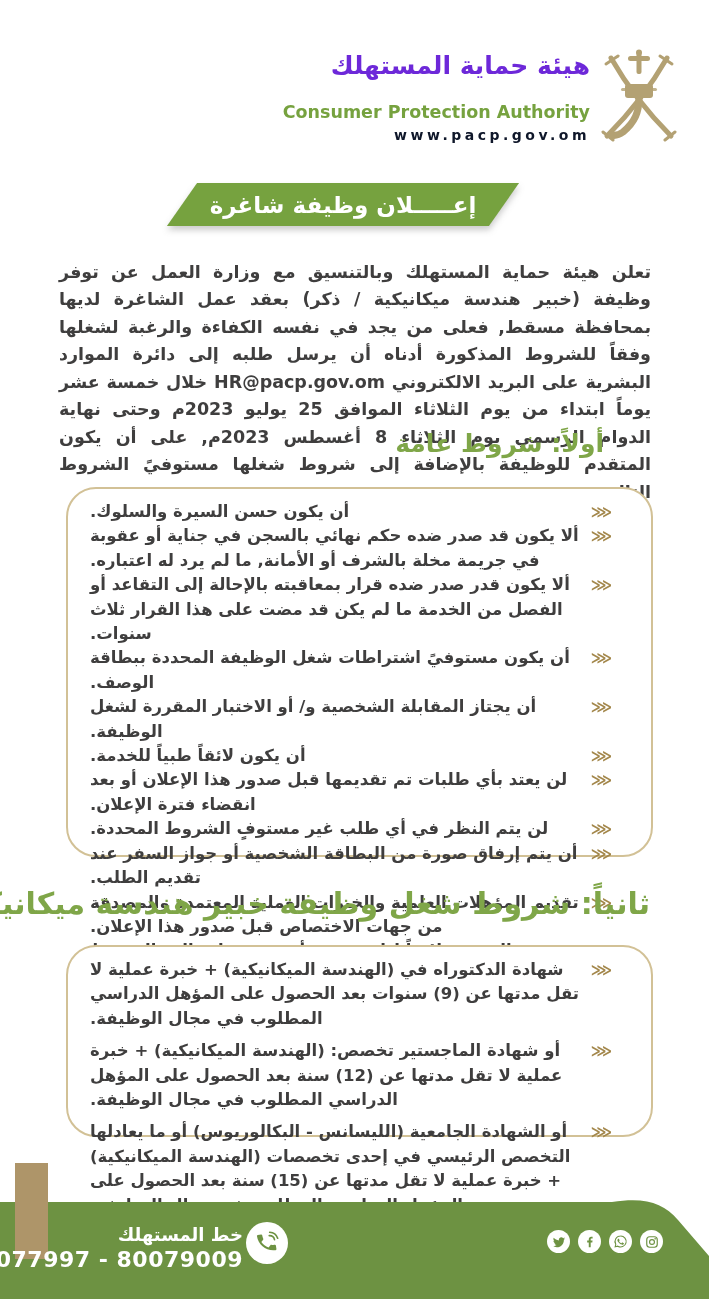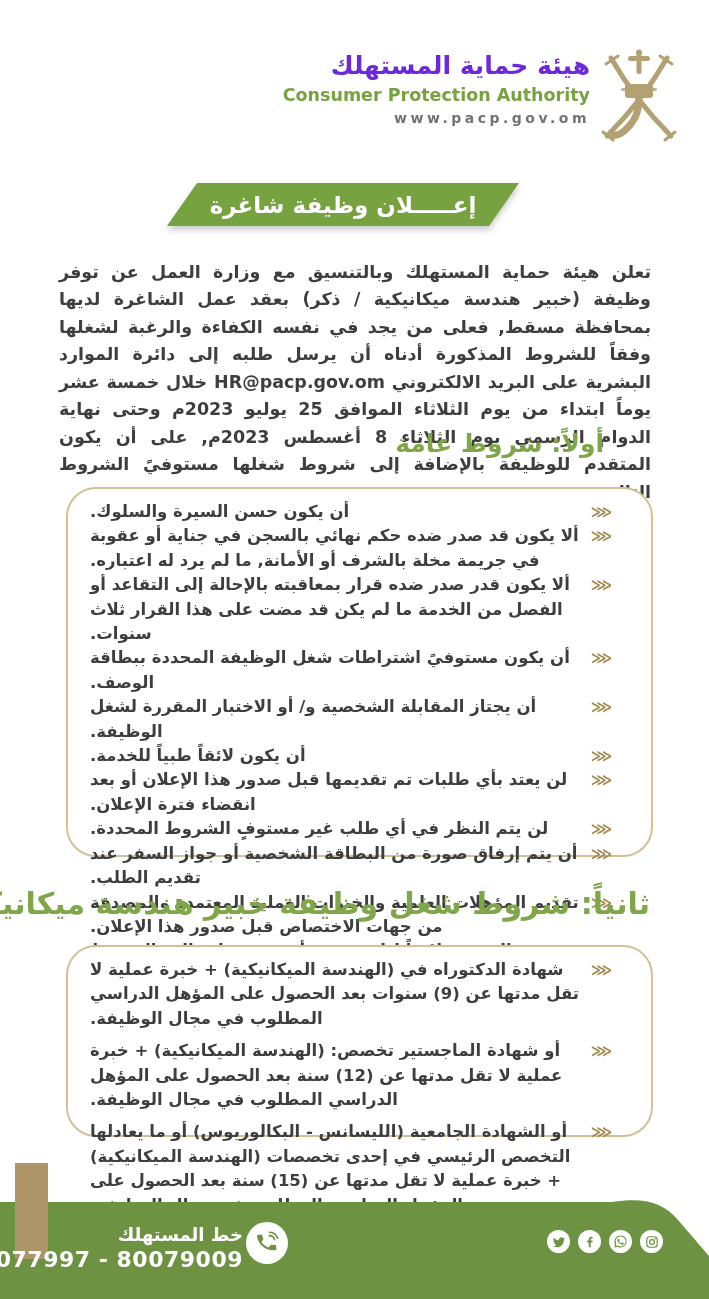--- a/index.html
+++ b/index.html
@@ -3,22 +3,22 @@
 <meta charset="utf-8">
 <style>
   html,body{margin:0;padding:0;}
   body{
     width:709px;height:1299px;position:relative;background:#ffffff;overflow:hidden;
     font-family:"DejaVu Sans", sans-serif;
   }
   
   .logo-text{position:absolute;top:52px;right:119px;text-align:right;direction:rtl;}
   .logo-ar{font-size:25px;font-weight:bold;color:#6d28d9;line-height:1.1;}
-  .logo-en{font-size:17.5px;font-weight:bold;color:#76a23f;margin-top:5px;direction:ltr;text-align:right;}
-  .logo-url{font-size:14px;color:#737373;letter-spacing:3.5px;margin-top:5px;direction:ltr;text-align:right;font-weight:bold;}
+  .logo-en{font-size:17.5px;font-weight:bold;color:#76a23f;margin-top:22px;direction:ltr;text-align:right;}
+  .logo-url{font-size:14px;color:#0f172a;letter-spacing:3.5px;margin-top:5px;direction:ltr;text-align:right;font-weight:bold;}
   .emblem{position:absolute;top:48px;right:28px;width:84px;height:94px;}
   
   .banner{
     position:absolute;left:182px;top:183px;width:322px;height:43px;
     background:#76a23f;transform:skewX(-35deg);transform-origin:center;
     box-shadow:3px 4px 6px rgba(110,110,110,.35);
   }
   .banner-inner{
     transform:skewX(35deg);width:100%;height:100%;display:flex;align-items:center;justify-content:center;
     color:#ffffff;font-size:23px;font-weight:bold;direction:rtl;white-space:nowrap;

